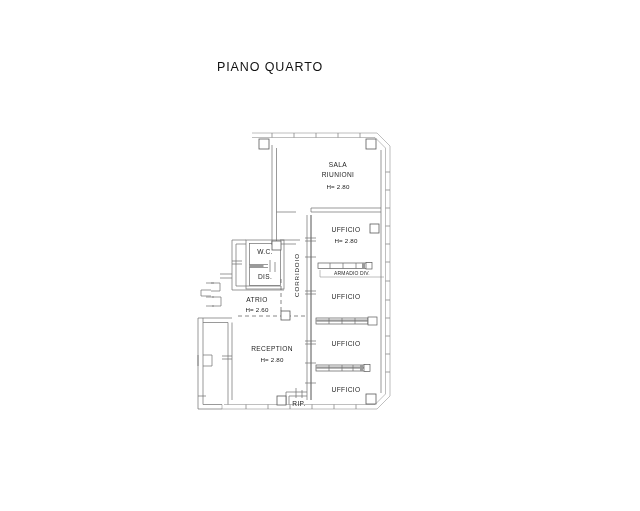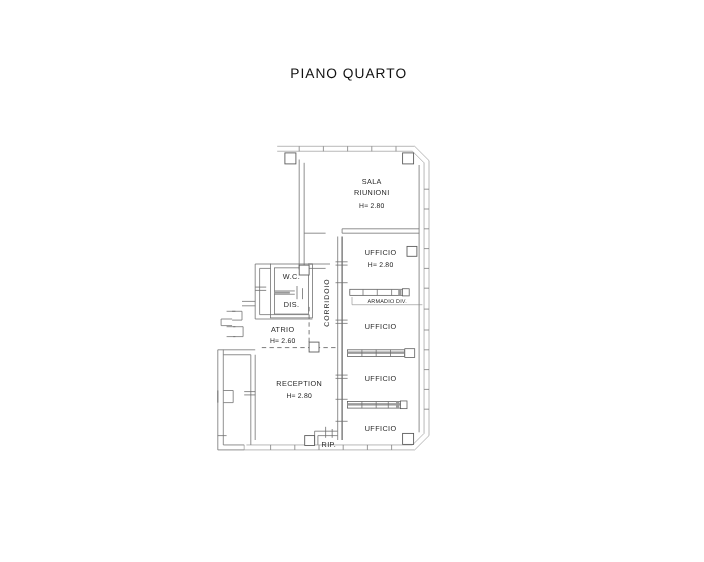--- a/index.html
+++ b/index.html
@@ -28,21 +28,20 @@
     left: 0;
     top: 60px;
     width: 540px;
     text-align: center;
     font-size: 12.5px;
     letter-spacing: 0.9px;
     font-weight: 400;
     color: #111111;
     font-family: "Liberation Sans", sans-serif;
     white-space: nowrap;
-    padding-left: 47px;
   }
   #floorplan-svg {
     position: absolute;
     left: 0;
     top: 0;
     width: 640px;
     height: 511px;
     display: block;
   }
   .room-label {

